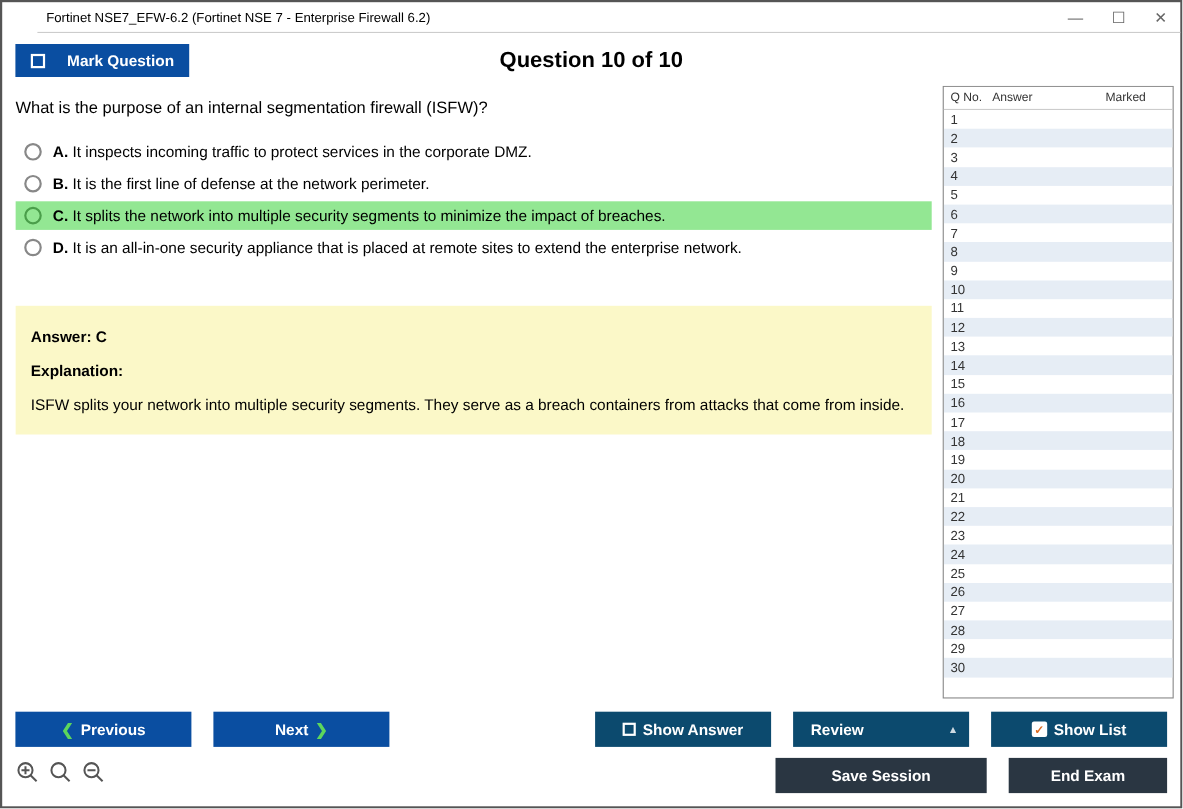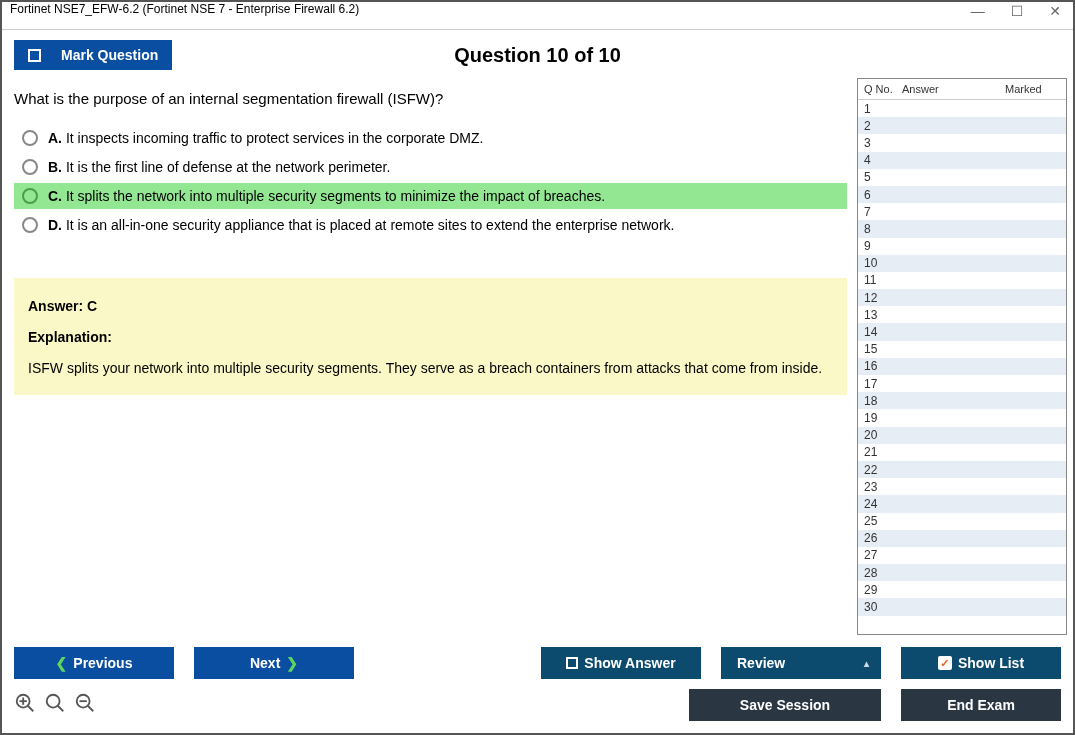--- a/index.html
+++ b/index.html
@@ -1,18 +1,18 @@
 <!DOCTYPE html>
 <html><head>
 <meta charset="utf-8">
 <style>
 * { box-sizing: border-box; margin: 0; padding: 0; }
 body { font-family: Arial, sans-serif; font-size: 13px; background: #fff; color: #000; }
 .window { width: 1075px; height: 735px; border: 2px solid #555; position: relative; display: flex; flex-direction: column; }
-.titlebar { height: 28px; display: flex; padding: 0 8px; border-bottom: 1px solid #ccc; }
+.titlebar { height: 28px; display: flex; align-items: center; padding: 0 8px; border-bottom: 1px solid #ccc; margin-left: 32px; }
 .titlebar-title { flex: 1; font-size: 12px; color: #000; }
 .win-controls { display: flex; gap: 18px; color: #666; }
 .win-btn { cursor: pointer; font-size: 14px; line-height: 1; padding: 2px 4px; }
 .header-row { display: flex; align-items: center; padding: 10px 12px 8px 12px; position: relative; }
 .mark-btn { background: #0a4ea1; color: #fff; font-weight: bold; font-size: 14px; padding: 7px 14px; border: none; cursor: pointer; display: flex; align-items: center; gap: 20px; }
 .mark-btn .box { width: 13px; height: 13px; border: 2px solid #fff; display: inline-block; }
 .question-title { position: absolute; left: 50%; transform: translateX(-50%); font-size: 20px; font-weight: bold; text-align: right; }
 .main-area { flex: 1; display: flex; padding: 0 6px 4px 12px; overflow: hidden; }
 .left-col { flex: 1; padding-right: 10px; overflow-y: auto; }
 .question-text { font-size: 15px; margin: 12px 0 18px 0; }
@@ -49,21 +49,21 @@
 .btn-showlist { width: 160px; }
 .chev-left { color: #5cd65c; font-weight: bold; font-size: 14px; }
 .chev-right { color: #5cd65c; font-weight: bold; font-size: 14px; }
 .stop-icon { width: 12px; height: 12px; border: 2px solid #fff; }
 .check-icon { width: 14px; height: 14px; background: #fff; color: #dd6b20; display: inline-flex; align-items: center; justify-content: center; font-size: 11px; font-weight: bold; border-radius: 2px; }
 .btn-row2 { display: flex; align-items: center; gap: 20px; }
 .zoom-icons { display: flex; gap: 8px; color: #555; font-size: 20px; }
 .zoom-icon { cursor: pointer; position: relative; }
 .btn-row2 .spacer { flex: 1; }
 .btn-save { width: 192px; }
-.btn-end { width: 160px; }
+.btn-end { width: 144px; }
 svg.mag { width: 22px; height: 22px; }
 </style>
 </head>
 <body>
 
 <div class="window">
   <div class="titlebar">
     <div class="titlebar-title">Fortinet NSE7_EFW-6.2 (Fortinet NSE 7 - Enterprise Firewall 6.2)</div>
     <div class="win-controls">
       <span class="win-btn">—</span>

